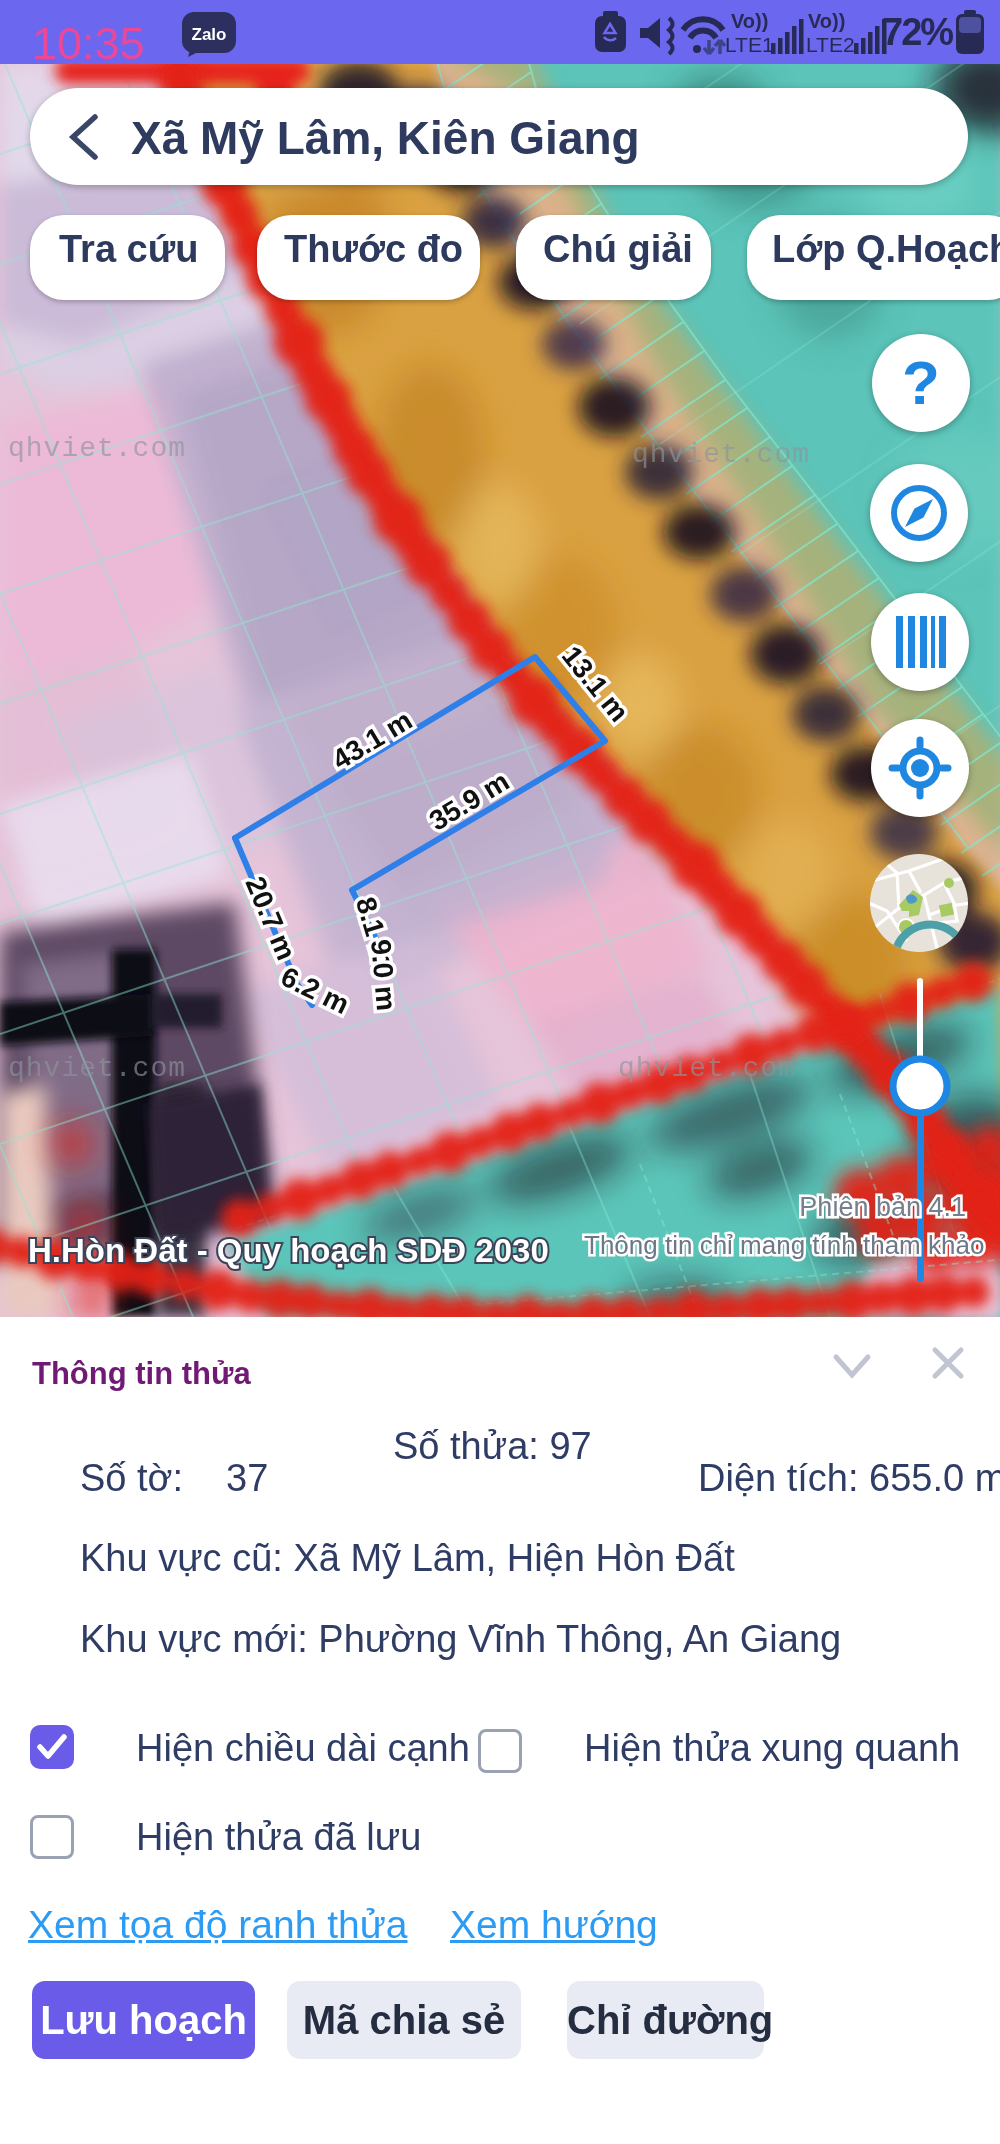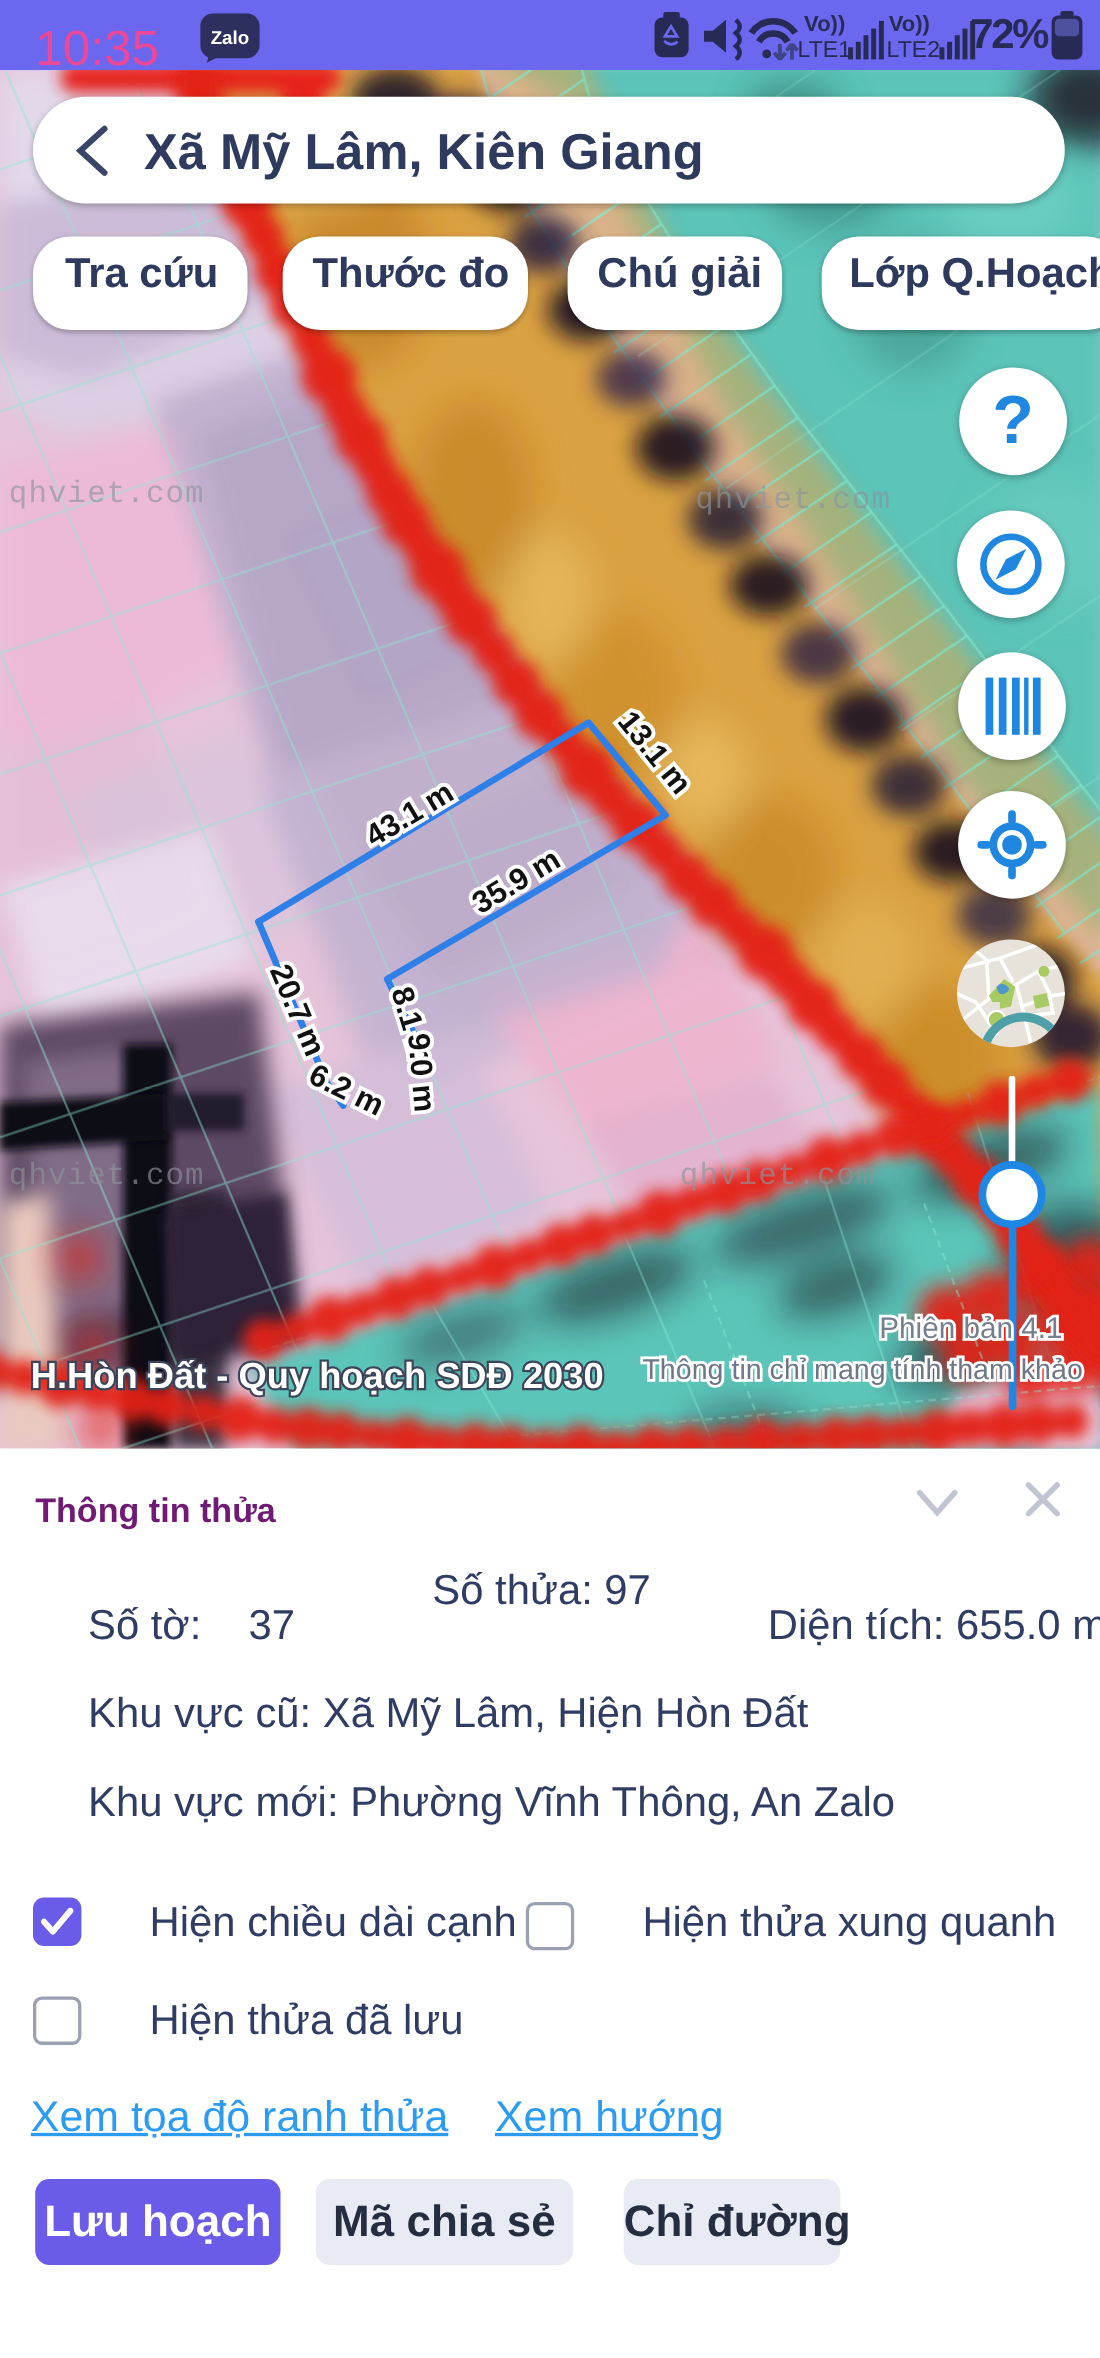--- a/index.html
+++ b/index.html
@@ -558,21 +558,21 @@
     <path d="M4,4 L30,30 M30,4 L4,30" stroke="#c0c5d1" stroke-width="5" stroke-linecap="round"></path>
   </svg>
 
 <div class="abs row" style="left:32px;top:1457px;">Số tờ:</div>
 <div class="abs row" style="left:178px;top:1457px;">37</div>
 <div class="abs row" style="left:345px;top:1425px;">Số thửa: 97</div>
 <div class="abs row" style="left:650px;top:1457px;">Diện tích: 655.0 m<span style="font-size:25px;position:relative;top:-14px;">2</span></div>
 
 <div class="abs row" style="left:32px;top:1537px;">Khu vực cũ: Xã Mỹ Lâm, Hiện Hòn Đất</div>
 
-<div class="abs row" style="left:32px;top:1618px;">Khu vực mới: Phường Vĩnh Thông, An Zalo</div>
+<div class="abs row" style="left:32px;top:1618px;">Khu vực mới: Phường Vĩnh Thông, An Giang</div>
 
 <div class="abs" style="left:30px;top:1725px;width:44px;height:44px;border-radius:10px;background:#6a5be9;"></div>
 <svg class="abs" style="left:37px;top:1734px" width="30" height="27" viewBox="0 0 30 27">
     <path d="M3,13 L11,22 L27,3" stroke="#fff" stroke-width="5.5" fill="none" stroke-linecap="round" stroke-linejoin="round"></path>
   </svg>
 <div class="abs row" style="left:88px;top:1727px;">Hiện chiều dài cạnh</div>
 
 <div class="abs cb" style="left:478px;top:1729px;"></div>
 <div class="abs row" style="left:536px;top:1727px;">Hiện thửa xung quanh</div>
 

